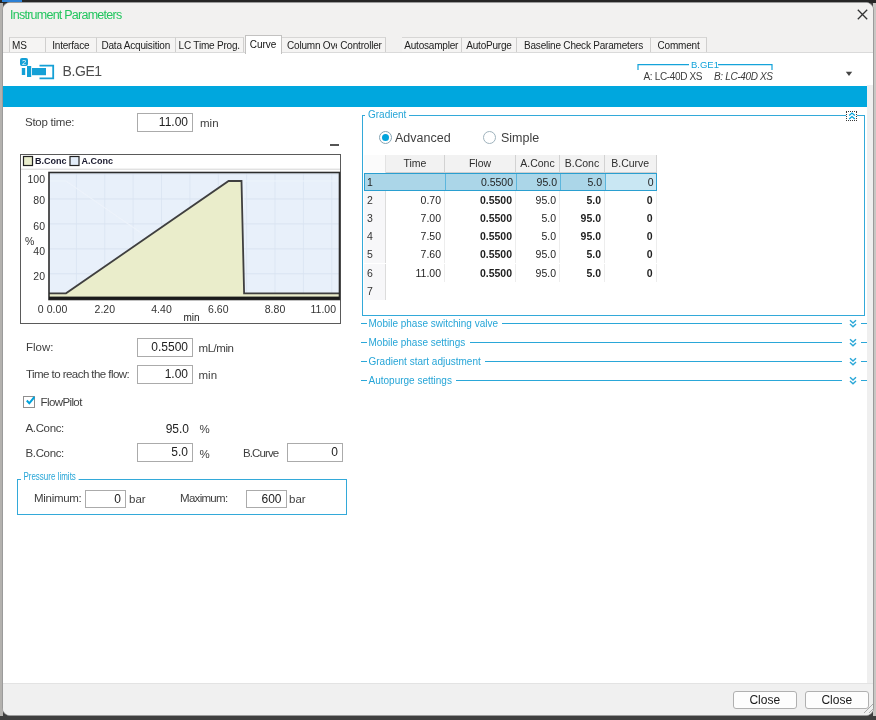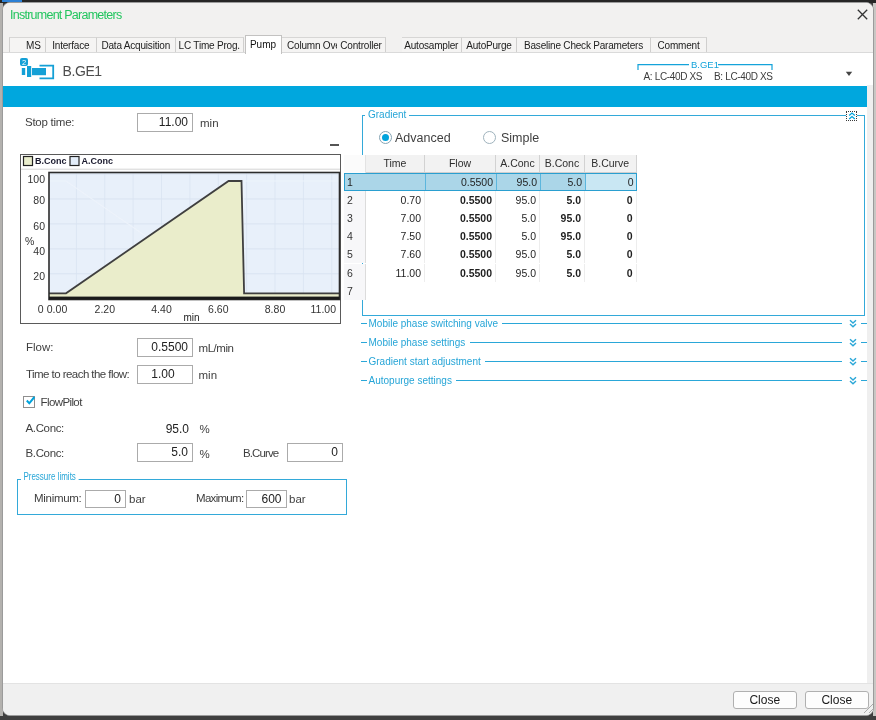--- a/index.html
+++ b/index.html
@@ -29,21 +29,21 @@
   .grplbl { position:absolute; font-size:10px; color:#26a5d7; background:#fff; padding:0 3px; white-space:nowrap; }
   .btn { position:absolute; height:18px; background:#fdfdfd; border:1px solid #b0b0b0;
          border-radius:3px; font-size:12px; color:#1a1a1a; text-align:center; line-height:16px; }
   .sect { position:absolute; left:361px; width:512px; height:19px; }
   .sect .dashL { position:absolute; left:0; top:9px; width:6px; height:1.2px; background:#2aa7d8; }
   .sect .txt { position:absolute; left:7.5px; top:4px; font-size:10px; color:#26a5d7; white-space:nowrap; }
   .sect .line { position:absolute; top:9px; height:1.2px; background:#2aa7d8; }
   .sect .dashR { position:absolute; left:500px; top:9px; width:5.5px; height:1.2px; background:#2aa7d8; }
   .sect svg { position:absolute; left:488px; top:5px; }
   
-  #gtable { position:absolute; left:344px; top:154.5px; width:292.5px; height:145.5px; }
+  #gtable { position:absolute; left:364px; top:154.5px; width:292.5px; height:145.5px; }
   .th { position:absolute; top:0; height:18px; background:#f2f2f2; border-right:1px solid #d2d2d2;
         border-bottom:1px solid #cfcfcf; font-size:10.5px; color:#2e2e2e; text-align:center; line-height:17px; }
   .rn { position:absolute; left:0; width:22px; background:#f7f7f9; border-right:1px solid #dcdcdc;
         font-size:10.5px; color:#333; padding-left:3px; line-height:18px; height:18.2px; }
   .cell { position:absolute; font-size:10.5px; color:#1f1f1f; text-align:right; padding-right:3px;
           line-height:18px; height:18.2px; border-right:1px solid #ededed; }
   .cell.b { font-weight:bold; }
 </style>
 </head>
 <body>
@@ -55,48 +55,48 @@
     <div id="topzone"></div>
     <div id="footerzone"></div>
     <div id="scrollstrip"></div>
   </div>
 
 <div class="abs" id="title">Instrument Parameters</div>
 <svg class="abs" style="left:857px; top:9px;" width="11" height="11" viewBox="0 0 11 11">
     <path d="M0.8 0.8 L10.2 10.2 M10.2 0.8 L0.8 10.2" stroke="#333" stroke-width="1.3" fill="none"></path>
   </svg>
 
-<div class="abs tab first" style="left:9px; width:36.5px; text-align:left; padding-left:16px;">MS</div>
+<div class="abs tab first" style="left:9px; width:36.5px; text-align:left; padding-left:2px;">MS</div>
 <div class="abs tab" style="left:45.5px; width:51.5px;">Interface</div>
 <div class="abs tab" style="left:97px; width:78.5px;">Data Acquisition</div>
 <div class="abs tab" style="left:175.5px; width:68.5px;">LC Time Prog.</div>
 <div class="abs tab" style="left:281.5px; width:71px;">Column Oven</div>
 <div class="abs tab" style="left:337px; width:49px;">Controller</div>
 <div class="abs tab" style="left:401.5px; width:60.5px;">Autosampler</div>
 <div class="abs tab" style="left:462px; width:55px;">AutoPurge</div>
 <div class="abs tab" style="left:517px; width:134px;">Baseline Check Parameters</div>
 <div class="abs tab" style="left:651px; width:56px;">Comment</div>
 <div class="abs" id="tabline"></div>
-<div class="abs" id="tabsel">Pump</div>
+<div class="abs" id="tabsel">Curve</div>
 
 <svg class="abs" style="left:20px; top:57px;" width="36" height="24" viewBox="0 0 36 24">
   <rect x="0" y="1" width="8" height="8" rx="2" fill="#14a0d6"></rect>
   <text x="4" y="8" font-size="7.5" fill="#fff" text-anchor="middle" font-family="Liberation Sans, sans-serif">2</text>
   <rect x="1.8" y="11" width="3.4" height="7" fill="#14a0d6"></rect>
   <rect x="7" y="9" width="4.2" height="11" fill="#14a0d6"></rect>
   <rect x="12" y="11" width="14" height="7.2" fill="#14a0d6"></rect>
   <path d="M19.5 8.6 L33.2 8.6 L33.2 21.3 L19.5 21.3" fill="none" stroke="#14a0d6" stroke-width="1.8"></path>
 </svg>
 <div class="abs" style="left:62.5px; top:62.5px; font-size:14px; letter-spacing:-0.4px; color:#4d4d4d;">B.GE1</div>
 <svg class="abs" style="left:636px; top:59px;" width="140" height="14" viewBox="0 0 140 14">
   <path d="M2 11 L2 5.6 L53 5.6 M82 5.6 L136 5.6 L136 11" fill="none" stroke="#14a3da" stroke-width="1.2"></path>
 </svg>
 <div class="abs" style="left:691px; top:58.5px; font-size:9.5px; color:#14a3da;">B.GE1</div>
 <div class="abs" style="left:643.5px; top:70.5px; font-size:10px; letter-spacing:-0.35px; color:#3c3c3c;">A: LC-40D XS</div>
-<div class="abs" style="left:714px; top:70.5px; font-size:10px; letter-spacing:-0.35px; color:#3c3c3c;">B: LC-40D XS</div>
+<div class="abs" style="left:714px; top:70.5px; font-size:10px; letter-spacing:-0.35px; color:#3c3c3c;font-style:italic;">B: LC-40D XS</div>
 <div class="abs" style="left:803px; top:64.5px; font-size:12.5px; letter-spacing:-0.3px; color:#3c3c3c;margin-top:20px;">B.GE</div>
 <svg class="abs" style="left:845px; top:70.5px;" width="8" height="5.5" viewBox="0 0 8 5.5">
     <path d="M0.8 0.8 L7.2 0.8 L4 5 Z" fill="#444"></path>
   </svg>
 <div class="abs" id="cyanbar"></div>
 
 <div class="lbl" style="left:25px; top:116px; letter-spacing:-0.25px;">Stop time:</div>
 <div class="ibox" style="left:137px; top:112.5px;">11.00</div>
 <div class="lbl" style="left:200px; top:116.5px;">min</div>
 <div class="abs" style="left:330px; top:144px; width:9px; height:1.5px; background:#555;"></div>
@@ -158,21 +158,21 @@
       <text x="275" y="313">8.80</text>
       <text x="323.3" y="313">11.00</text>
   </g>
   <text x="191.5" y="321" font-size="10" fill="#222" text-anchor="middle" font-family="Liberation Sans, sans-serif">min</text>
 </svg>
 
 <div class="lbl" style="left:26px; top:341px;">Flow:</div>
 <div class="ibox" style="left:137px; top:337.5px;">0.5500</div>
 <div class="lbl" style="left:198.5px; top:342px; letter-spacing:-0.45px;">mL/min</div>
 <div class="lbl" style="left:26px; top:368px; letter-spacing:-0.55px;">Time to reach the flow:</div>
-<div class="ibox" style="left:137px; top:364.5px;text-align:center;">1.00</div>
+<div class="ibox" style="left:137px; top:364.5px;">1.00</div>
 <div class="lbl" style="left:198.5px; top:369px;">min</div>
 
 <div class="abs" style="left:23px; top:395.5px; width:12px; height:12px; border:1px solid #8f8f8f; background:#fff;"></div>
 <svg class="abs" style="left:24px; top:394px;" width="13" height="13" viewBox="0 0 13 13">
     <path d="M2.8 6.5 L5.3 9.3 L10.4 3" stroke="#00a3dc" stroke-width="2" fill="none"></path>
   </svg>
 <div class="lbl" style="left:40.5px; top:396px; letter-spacing:-0.6px;">FlowPilot</div>
 
 <div class="lbl" style="left:25.5px; top:422px; letter-spacing:-0.35px;">A.Conc:</div>
 <div class="abs" style="left:137px; top:422px; width:52px; font-size:12px; color:#222; text-align:right;">95.0</div>
@@ -181,21 +181,21 @@
 <div class="ibox" style="left:137px; top:443px;">5.0</div>
 <div class="lbl" style="left:199.5px; top:447.5px;">%</div>
 <div class="lbl" style="left:243px; top:447px; letter-spacing:-0.9px;">B.Curve</div>
 <div class="ibox" style="left:287px; top:443px;">0</div>
 
 <div class="grp" style="left:17px; top:478.5px; width:330px; height:36.5px;"></div>
 <div class="grplbl" style="left:21px; top:471px; transform:scaleX(0.8); transform-origin:left center;">Pressure limits</div>
 <div class="lbl" style="left:34px; top:492px; letter-spacing:-0.3px;">Minimum:</div>
 <div class="ibox" style="left:85px; top:489.5px; width:41px; height:18px;">0</div>
 <div class="lbl" style="left:129px; top:492.5px;">bar</div>
-<div class="lbl" style="left:196px; top:492px; letter-spacing:-0.7px;">Maximum:</div>
+<div class="lbl" style="left:180px; top:492px; letter-spacing:-0.7px;">Maximum:</div>
 <div class="ibox" style="left:245.5px; top:489.5px; width:41px; height:18px;">600</div>
 <div class="lbl" style="left:289px; top:492.5px;">bar</div>
 
 <div class="grp" style="left:362px; top:115px; width:503px; height:200.5px;"></div>
 <div class="grplbl" style="left:365px; top:108.5px;">Gradient</div>
 <div class="abs" style="left:845.5px; top:110.5px; width:11.5px; height:10px; border:1px dotted #3a3a3a; background:#fff;"></div>
 <svg class="abs" style="left:847.5px; top:112px;" width="8" height="8" viewBox="0 0 8 8">
   <path d="M1.2 3.4 L4 1 L6.8 3.4 M1.2 7 L4 4.6 L6.8 7" stroke="#00a3dc" stroke-width="1.3" fill="none"></path>
 </svg>
 

